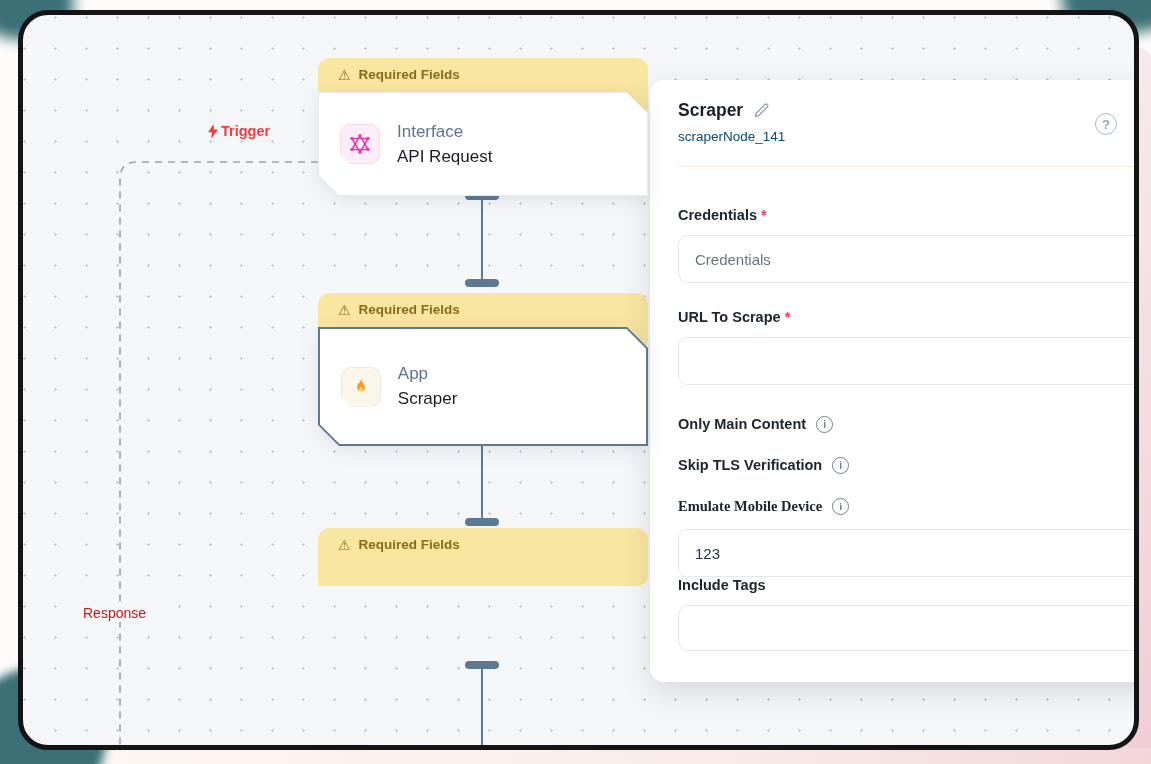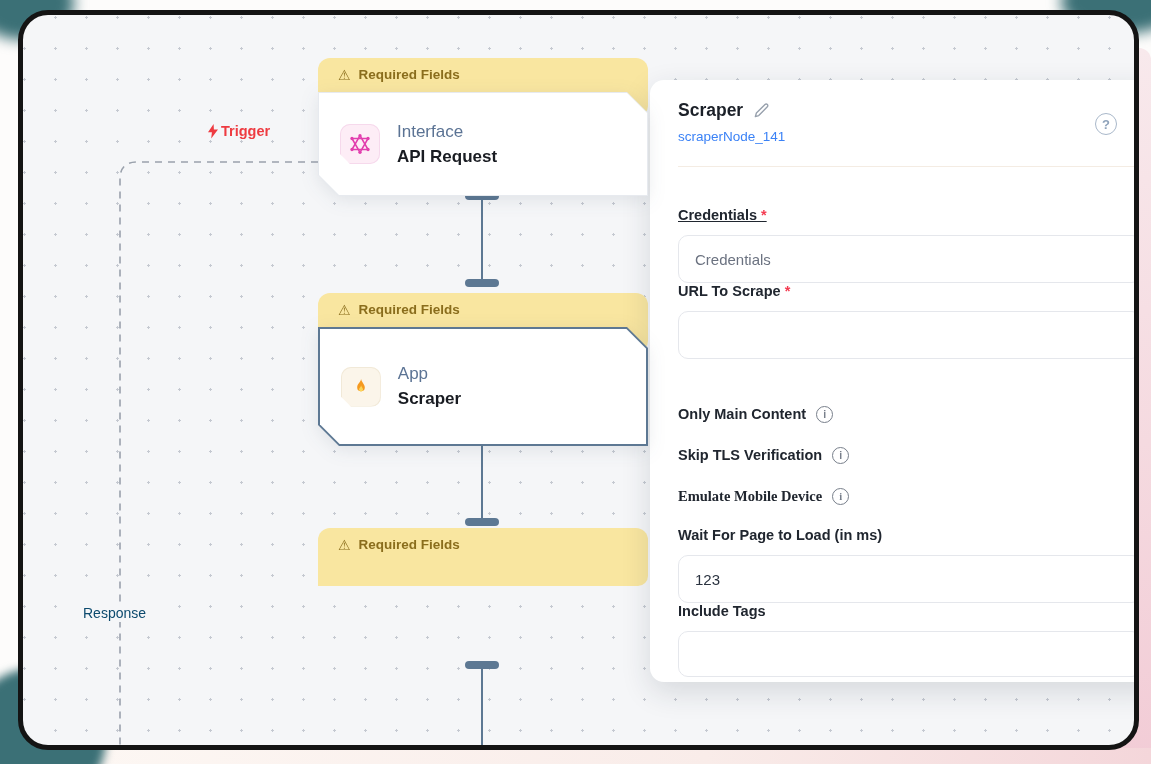--- a/index.html
+++ b/index.html
@@ -18,21 +18,21 @@
   .frame { position:absolute; left:18px; top:10px; width:1121px; height:740px; border:5px solid #141414; border-radius:30px; background:#f5f6f8; overflow:hidden; z-index:1; }
   .canvas { position:absolute; inset:0;
     background-image:radial-gradient(#c5c9d1 1.2px, transparent 1.4px);
     background-size:31px 31px; background-position:17px 18px; }
 
   .connectors { position:absolute; inset:0; width:100%; height:100%; }
 
   
   .trigger { position:absolute; left:184px; top:108px; display:flex; align-items:flex-end; gap:2px;
     color:#ee3b41; font-size:14.5px; font-weight:700; }
-  .response { position:absolute; left:56px; top:589px; color:#0c4a6e; font-size:14px;
+  .response { position:absolute; left:56px; top:589px; color:#b91c1c; font-size:14px;
     background:#f5f6f8; padding:1px 4px; }
 
   
   .node { position:absolute; left:295px; width:330px; }
   .node-1 { top:43px; } .node-2 { top:278px; } .node-3 { top:513px; }
   .banner { position:absolute; top:0; left:0; right:0; height:58px; background:#f9e6a0;
     border-radius:12px 12px 10px 0; z-index:0; padding:8px 0 0 20px;
     display:flex; align-items:flex-start; gap:8px; color:#8a6d1c; font-size:13.5px; font-weight:600; }
   .banner .warn { font-size:14px; line-height:18px; }
   .banner span { line-height:18px; }
@@ -44,42 +44,42 @@
   .card-inner { position:absolute; inset:1px; background:#fff;
     clip-path:polygon(0 0, calc(100% - 20px) 0, 100% 20px, 100% 100%, 20px 100%, 0 calc(100% - 20px));
     display:flex; align-items:center; gap:17px; padding-left:21px; }
   .node-2 .card-inner { inset:1.8px; }
   .tile { width:40px; height:40px; border-radius:10px; display:flex; align-items:center; justify-content:center;
     clip-path:polygon(0 0,100% 0,100% 100%,10px 100%,0 calc(100% - 10px)); flex:0 0 auto; }
   .tile-graphql { background:#fdedf6; box-shadow:inset 0 0 0 1px #f6d9ec; }
   .tile-flame { background:#fbf5ea; box-shadow:inset 0 0 0 1px #f1e9d8; }
   .tile-scissors { background:#27b163; box-shadow:0 0 0 4px rgba(74,205,131,.28); border-radius:11px; }
   .node-text .cat { font-size:17px; color:#5b7394; font-weight:500; margin-bottom:5px; }
-  .node-text .title { font-size:17px; color:#191c22; font-weight:700; }
+  .node-text .title { font-size:17px; color:#191c22; font-weight:400; }
 
   
   .panel { position:absolute; left:627px; top:65px; width:520px; height:602px; background:#fff;
     border-radius:14px; box-shadow:0 10px 30px rgba(30,40,60,.14); padding:20px 28px 0 28px; overflow:hidden; }
   .panel-title-row { display:flex; align-items:center; gap:10px; }
   .panel-title { font-size:17.5px; font-weight:700; color:#1b2028; }
-  .panel-sub { margin-top:8px; font-size:13.5px; color:#3b82f6; }
+  .panel-sub { margin-top:8px; font-size:13.5px; color:#0c4a6e; }
   .panel-divider { margin-top:22px; border-top:1px solid #f4ece3; }
   .help-btn { position:absolute; left:445px; top:33px; width:22px; height:22px; border-radius:50%;
     border:1.6px solid #a9b8ca; color:#8fa3bb; font-size:13px; font-weight:700;
     display:flex; align-items:center; justify-content:center; background:#fff; }
   .f-label { font-size:14.5px; font-weight:600; color:#20262f; }
   .f-label .req { color:#f43c52; }
-  .lbl-credentials { margin-top:40px;text-decoration:underline; }
-  .lbl-url { }
+  .lbl-credentials { margin-top:40px; }
+  .lbl-url { margin-top:26px; }
   .f-input { margin-top:12px; width:100%; height:48px; border:1px solid #e5e7ec; border-radius:10px;
     padding:0 16px; font-size:15px; color:#2b3340; background:#fff; outline:none;
     font-family:"Liberation Sans","DejaVu Sans",sans-serif; }
   .f-input::placeholder { color:#6b7280; opacity:1; }
   .toggle-row { display:flex; align-items:center; gap:10px; height:22px; }
-  .row-1 { margin-top:44px;text-align:right; } .row-2 { margin-top:19px; } .row-3 { margin-top:19px;font-family:Liberation Serif, serif; }
+  .row-1 { margin-top:28px;text-align:right; } .row-2 { margin-top:19px; } .row-3 { margin-top:19px;font-family:Liberation Serif, serif; }
   .info-btn { width:17px; height:17px; border-radius:50%; border:1.4px solid #787f8b; color:#787f8b;
     font-size:10.5px; font-weight:700; display:flex; align-items:center; justify-content:center; background:#fff; }
   .lbl-wait { margin-top:20px; }
   .lbl-include { }
   .partial-input { height:46px; }
 </style>
 </head>
 <body>
 
 <div class="decor pink-right"></div>
@@ -197,19 +197,18 @@
     </div>
     <div class="toggle-row row-2">
       <span class="f-label">Skip TLS Verification</span>
       <span class="info-btn">i</span>
     </div>
     <div class="toggle-row row-3">
       <span class="f-label">Emulate Mobile Device</span>
       <span class="info-btn">i</span>
     </div>
 
-    <div class="f-label lbl-wait">Wait For Page to Load (in ms)</div>
     <input class="f-input" value="123" style="">
 
     <div class="f-label lbl-include">Include Tags</div>
     <input class="f-input partial-input" style="">
   </div>
 </div>
 
 </body></html>

